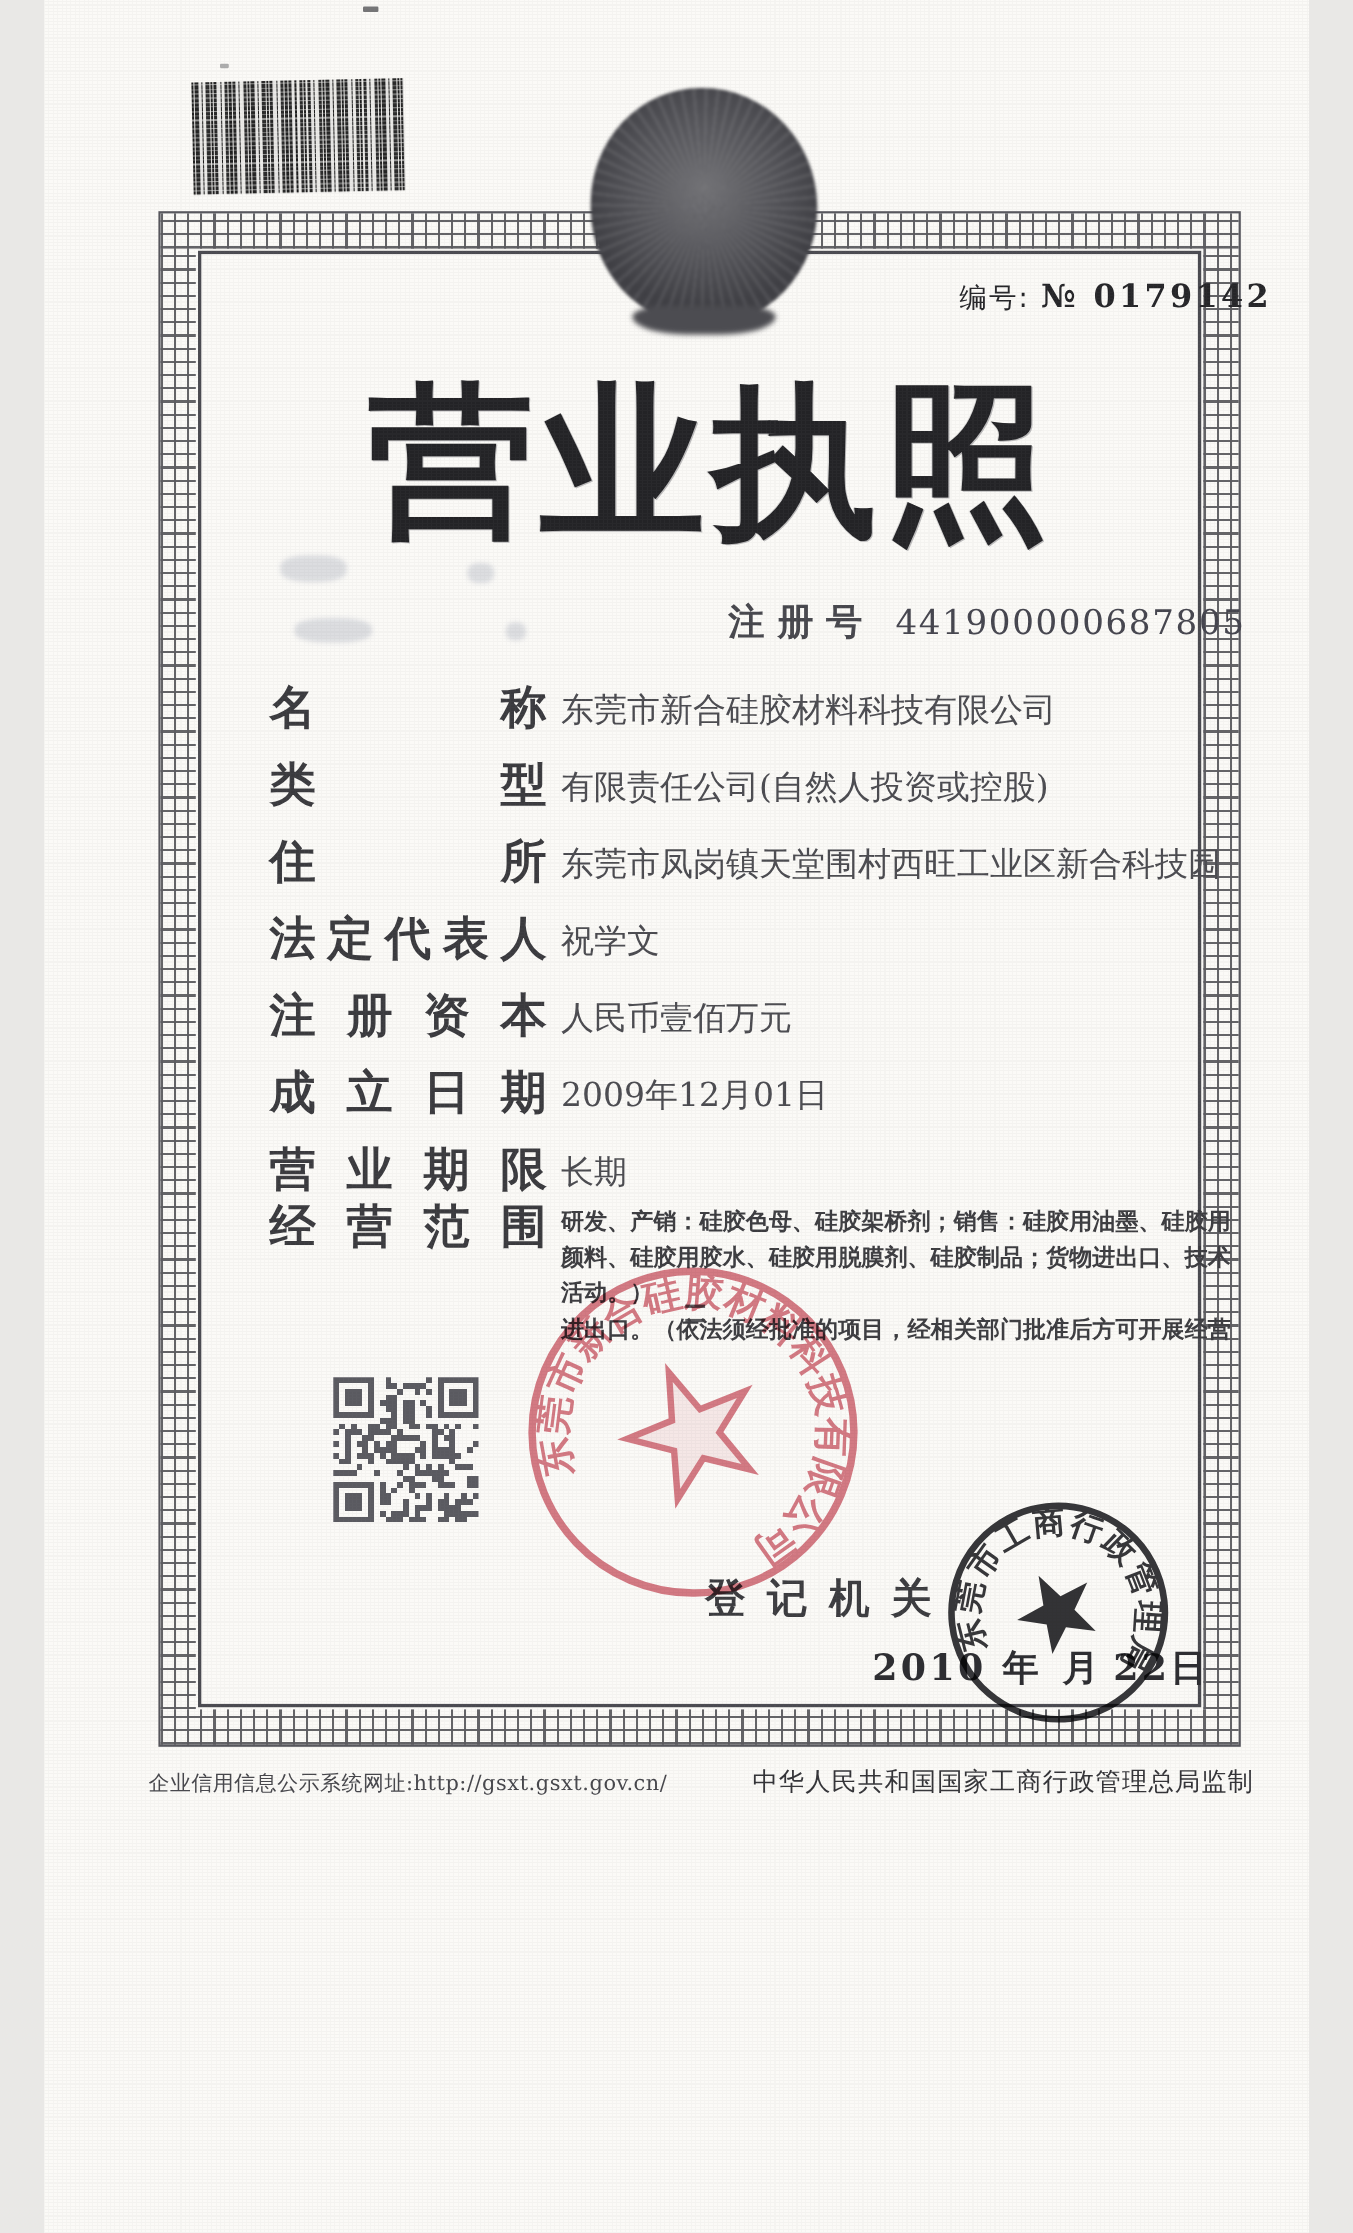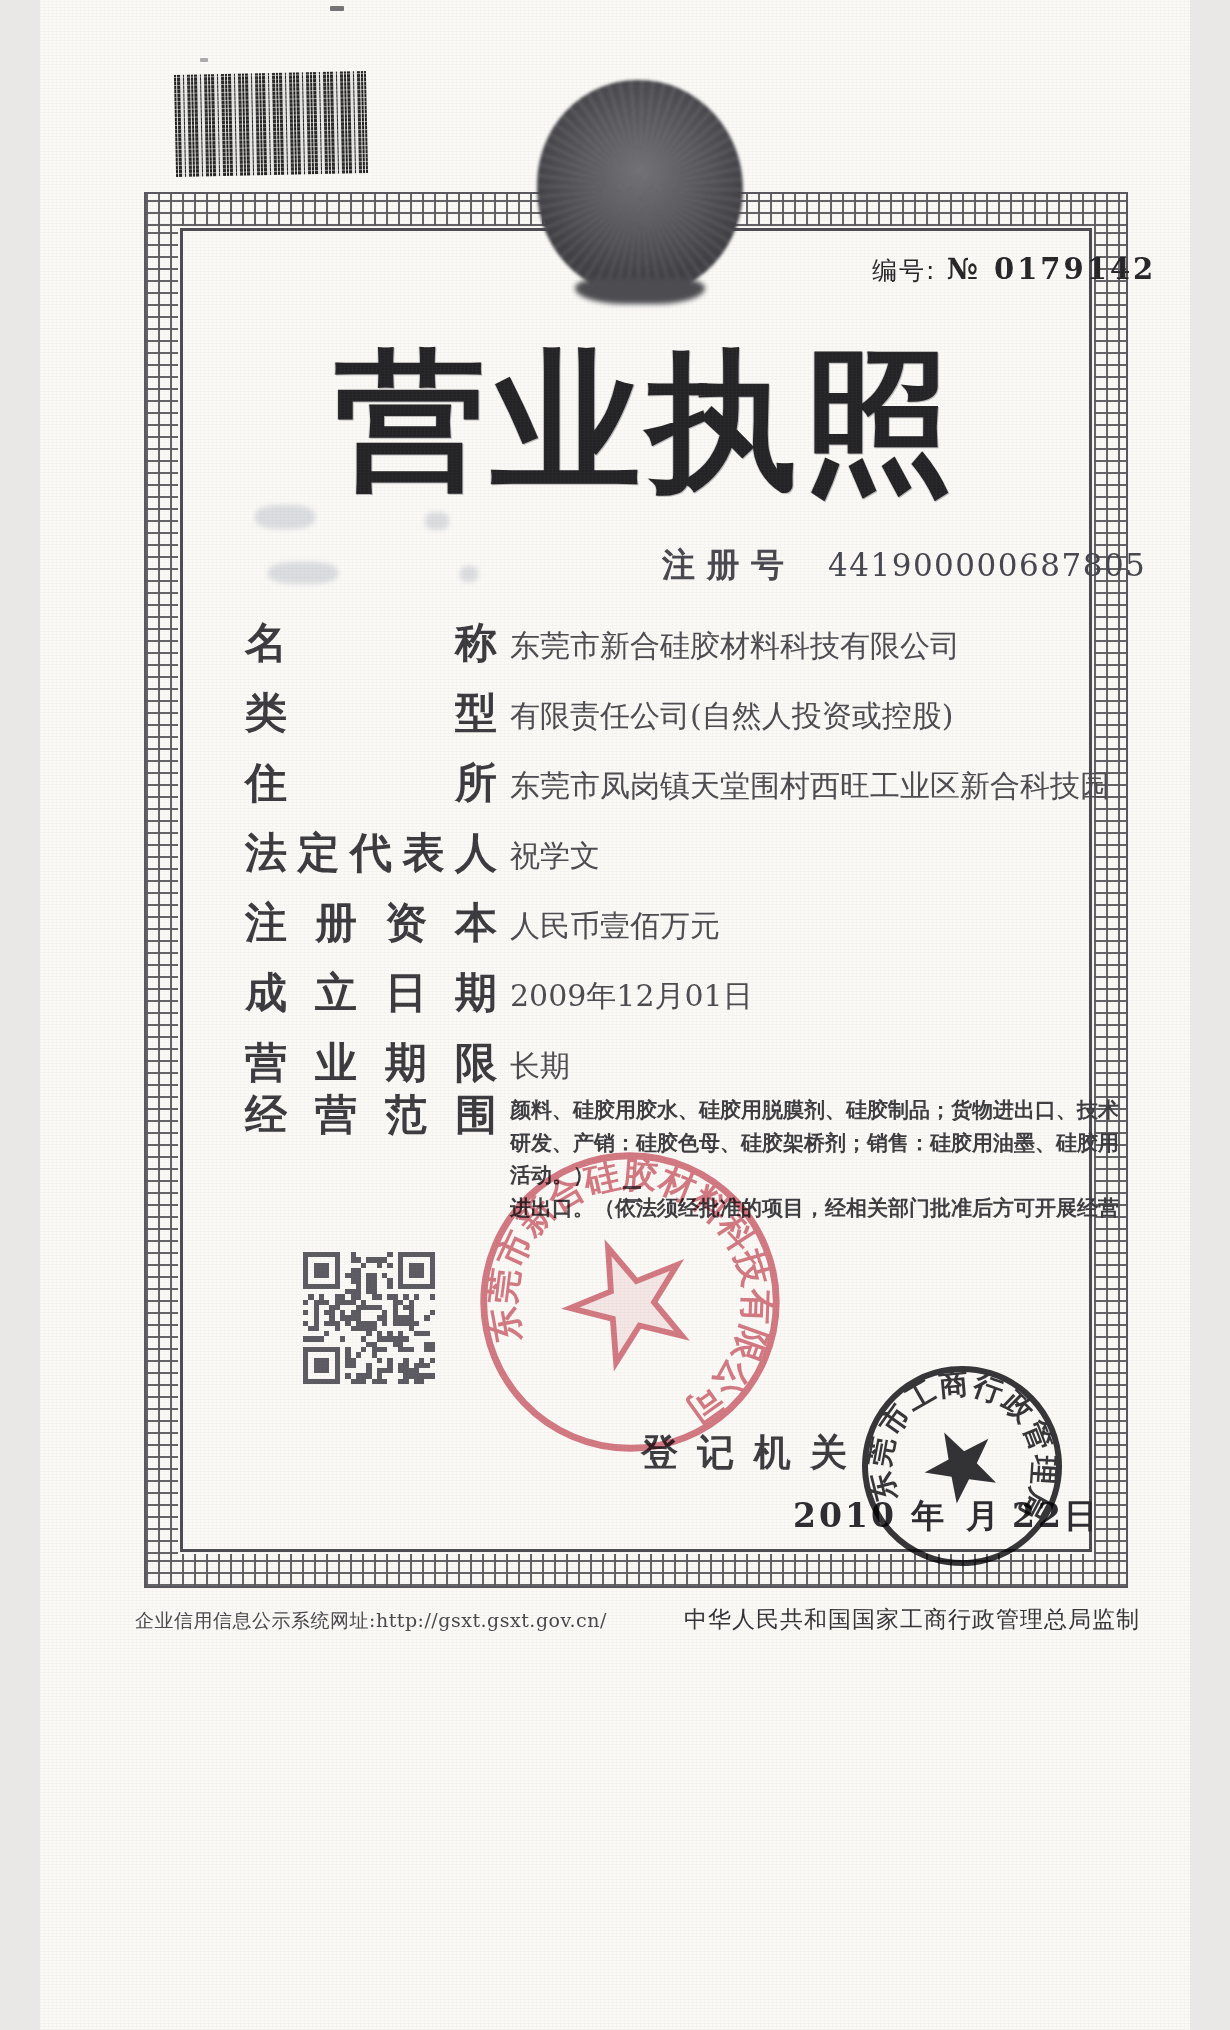--- a/index.html
+++ b/index.html
@@ -40,21 +40,21 @@
   .serial{position:absolute;left:832px;top:252px;font-size:25px;color:#252528;letter-spacing:2px;
         font-family:"DejaVu Sans","Liberation Sans",sans-serif;}
   .serial b{font-family:"DejaVu Serif","Liberation Serif",serif;font-size:29px;letter-spacing:3px;}
   .title{position:absolute;left:295px;top:342px;width:618px;height:158px;
         font-size:150px;line-height:158px;font-weight:900;color:#232326;
         font-family:"DejaVu Sans","Liberation Sans",sans-serif;
         text-shadow:1px 1px 0 rgba(110,110,115,.45), -1px 0 0 rgba(120,120,125,.25);}
   .jspread{display:flex;justify-content:space-between;}
   .regno{position:absolute;left:622px;top:543px;display:flex;align-items:baseline;}
   .regno-label{width:142px;font-size:33px;font-weight:700;color:#47474d;text-align:center;}
-  .regno-value{margin-left:24px;font-size:31px;letter-spacing:1.5px;color:#45454e;}
+  .regno-value{margin-left:10px;font-size:31px;letter-spacing:1.5px;color:#45454e;}
   .row{position:absolute;left:205px;width:900px;height:62px;}
   .row-label{position:absolute;left:0;top:0;width:252px;font-size:42px;line-height:50px;
         font-weight:700;color:#3a3a3e;}
   .row-value{position:absolute;left:265px;top:10px;font-size:30px;line-height:36px;color:#4b4b50;white-space:nowrap;}
   .scope-label{position:absolute;left:205px;top:1090px;width:252px;font-size:42px;line-height:50px;
         font-weight:700;color:#3a3a3e;}
   .scope-text{position:absolute;left:470px;top:1094px;width:620px;font-size:21px;line-height:32.5px;
         color:#3c3c40;font-weight:700;}
   .registrar{position:absolute;left:601px;top:1428px;width:206px;font-size:37px;font-weight:700;color:#3b3b3f;}
   .date-part{position:absolute;top:1494px;font-size:33px;color:#2e2e32;font-weight:700;letter-spacing:3px;z-index:4;}
@@ -168,22 +168,22 @@
     <span class="row-value">长期</span>
   </div>
 
   <div class="scope-label jspread">
       <span>经</span>
       <span>营</span>
       <span>范</span>
       <span>围</span>
     </div>
   <div class="scope-text">
+    <div>研发、产销：硅胶色母、硅胶架桥剂；销售：硅胶用油墨、硅胶用</div>
     <div>颜料、硅胶用胶水、硅胶用脱膜剂、硅胶制品；货物进出口、技术</div>
-    <div>研发、产销：硅胶色母、硅胶架桥剂；销售：硅胶用油墨、硅胶用</div>
     <div>活动。）</div>
     <div>进出口。（依法须经批准的项目，经相关部门批准后方可开展经营</div>
   </div>
   <div class="eqmark"></div>
 
   <svg class="qr" viewBox="0 0 25 25" shape-rendering="crispEdges">
     <g fill="#44444c">
       <path d="M0,0h7v7h-7z M1,1v5h5v-5z" fill-rule="evenodd"></path>
         <rect x="2" y="2" width="3" height="3"></rect>
       <path d="M18,0h7v7h-7z M19,1v5h5v-5z" fill-rule="evenodd"></path>

